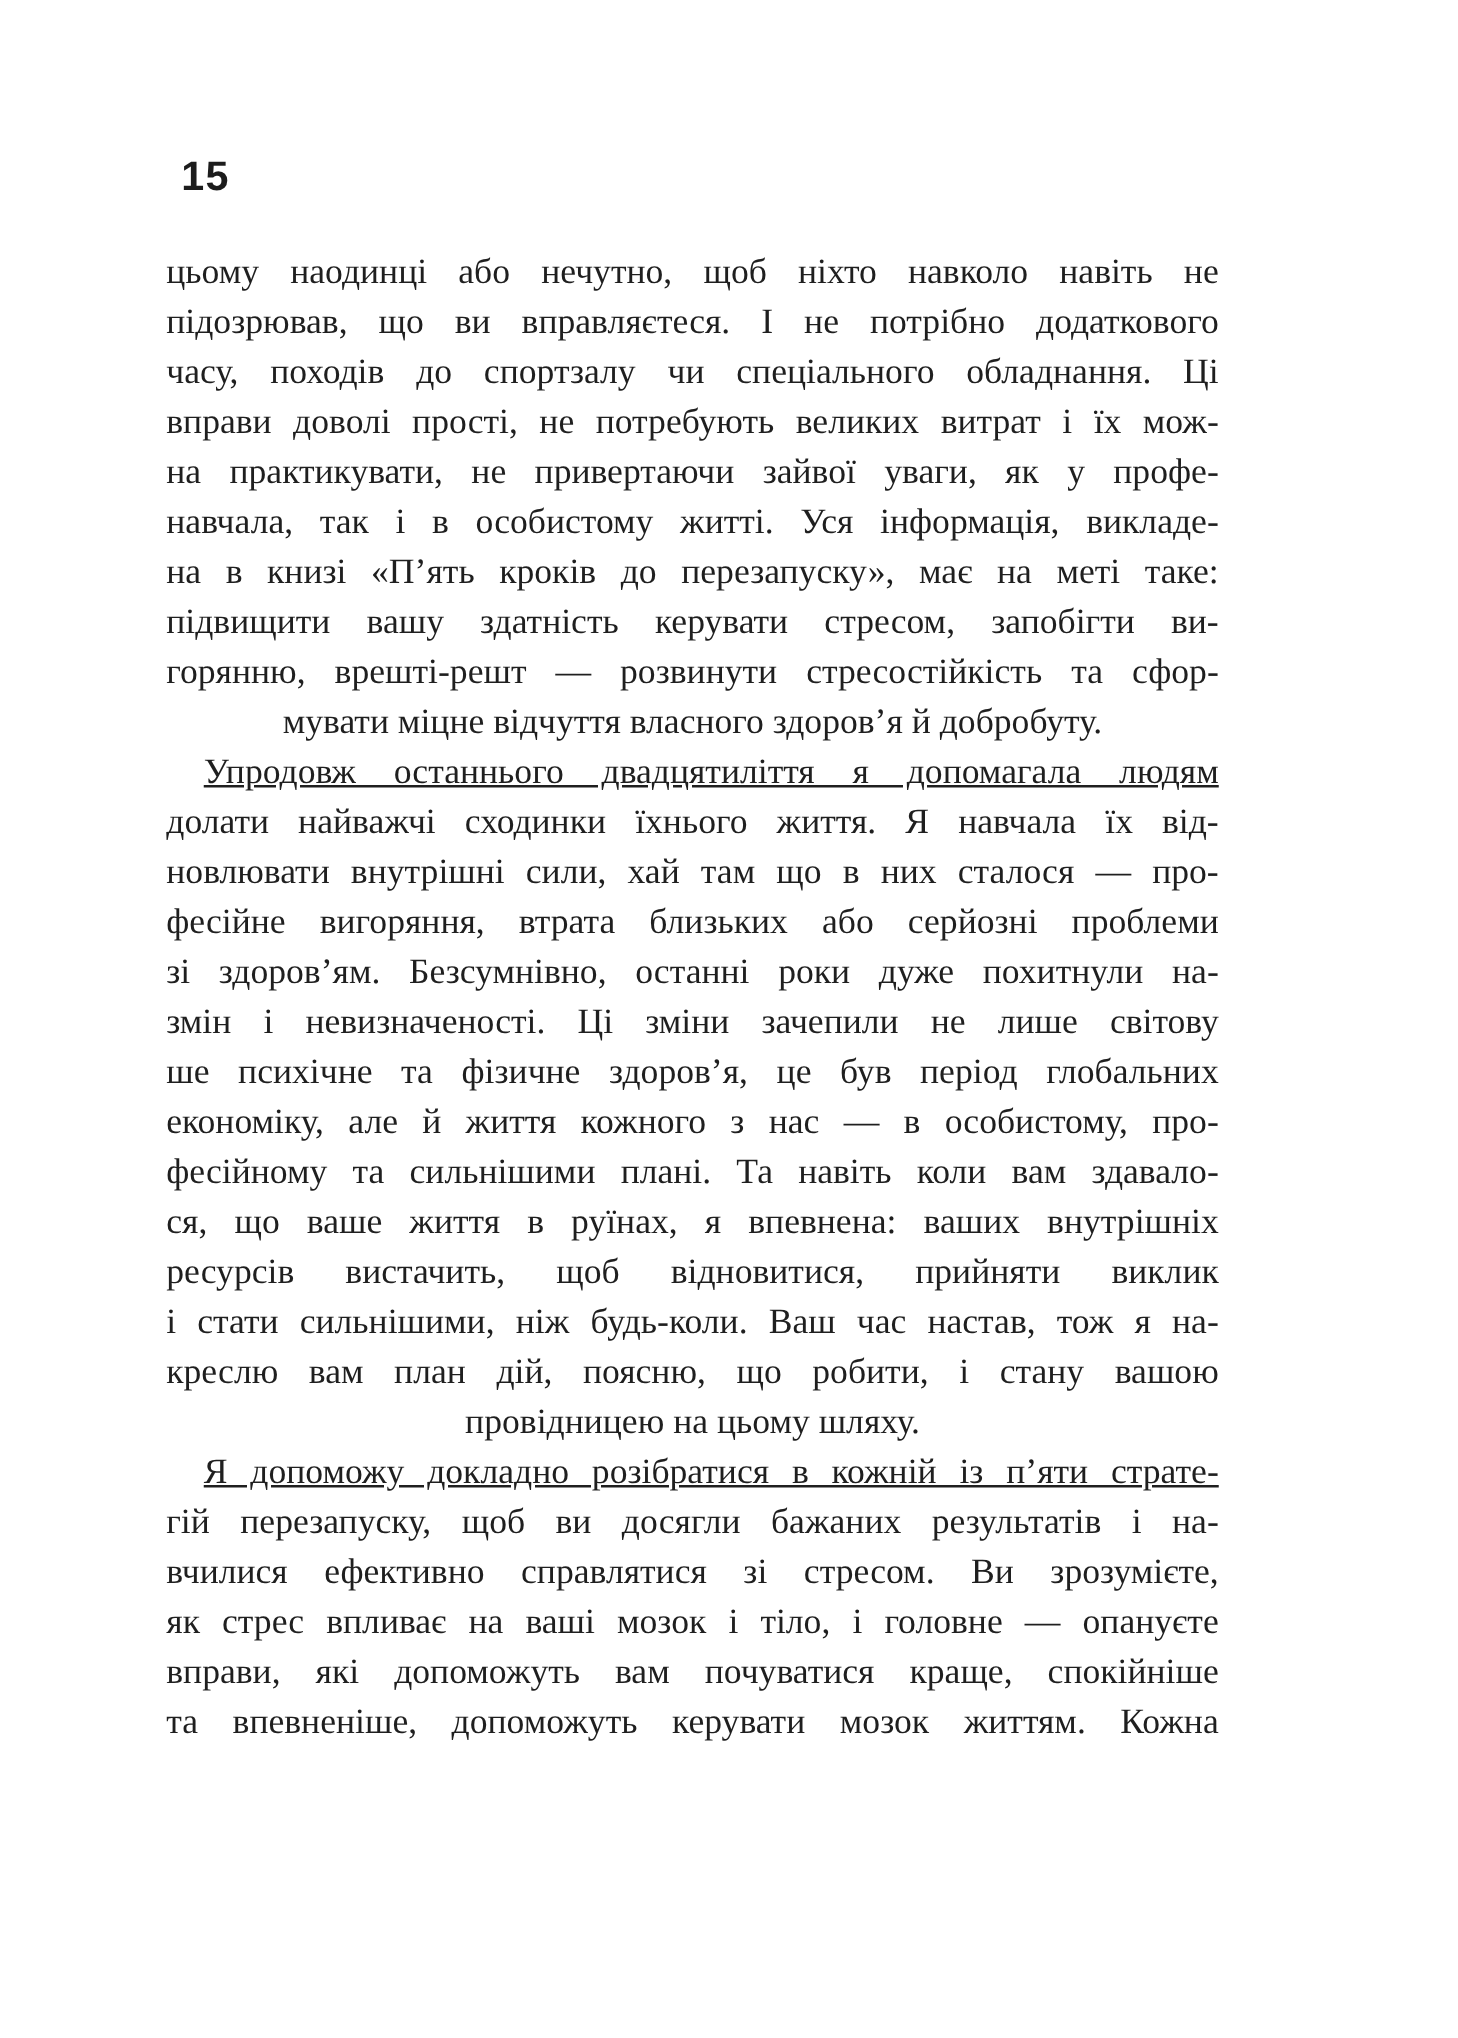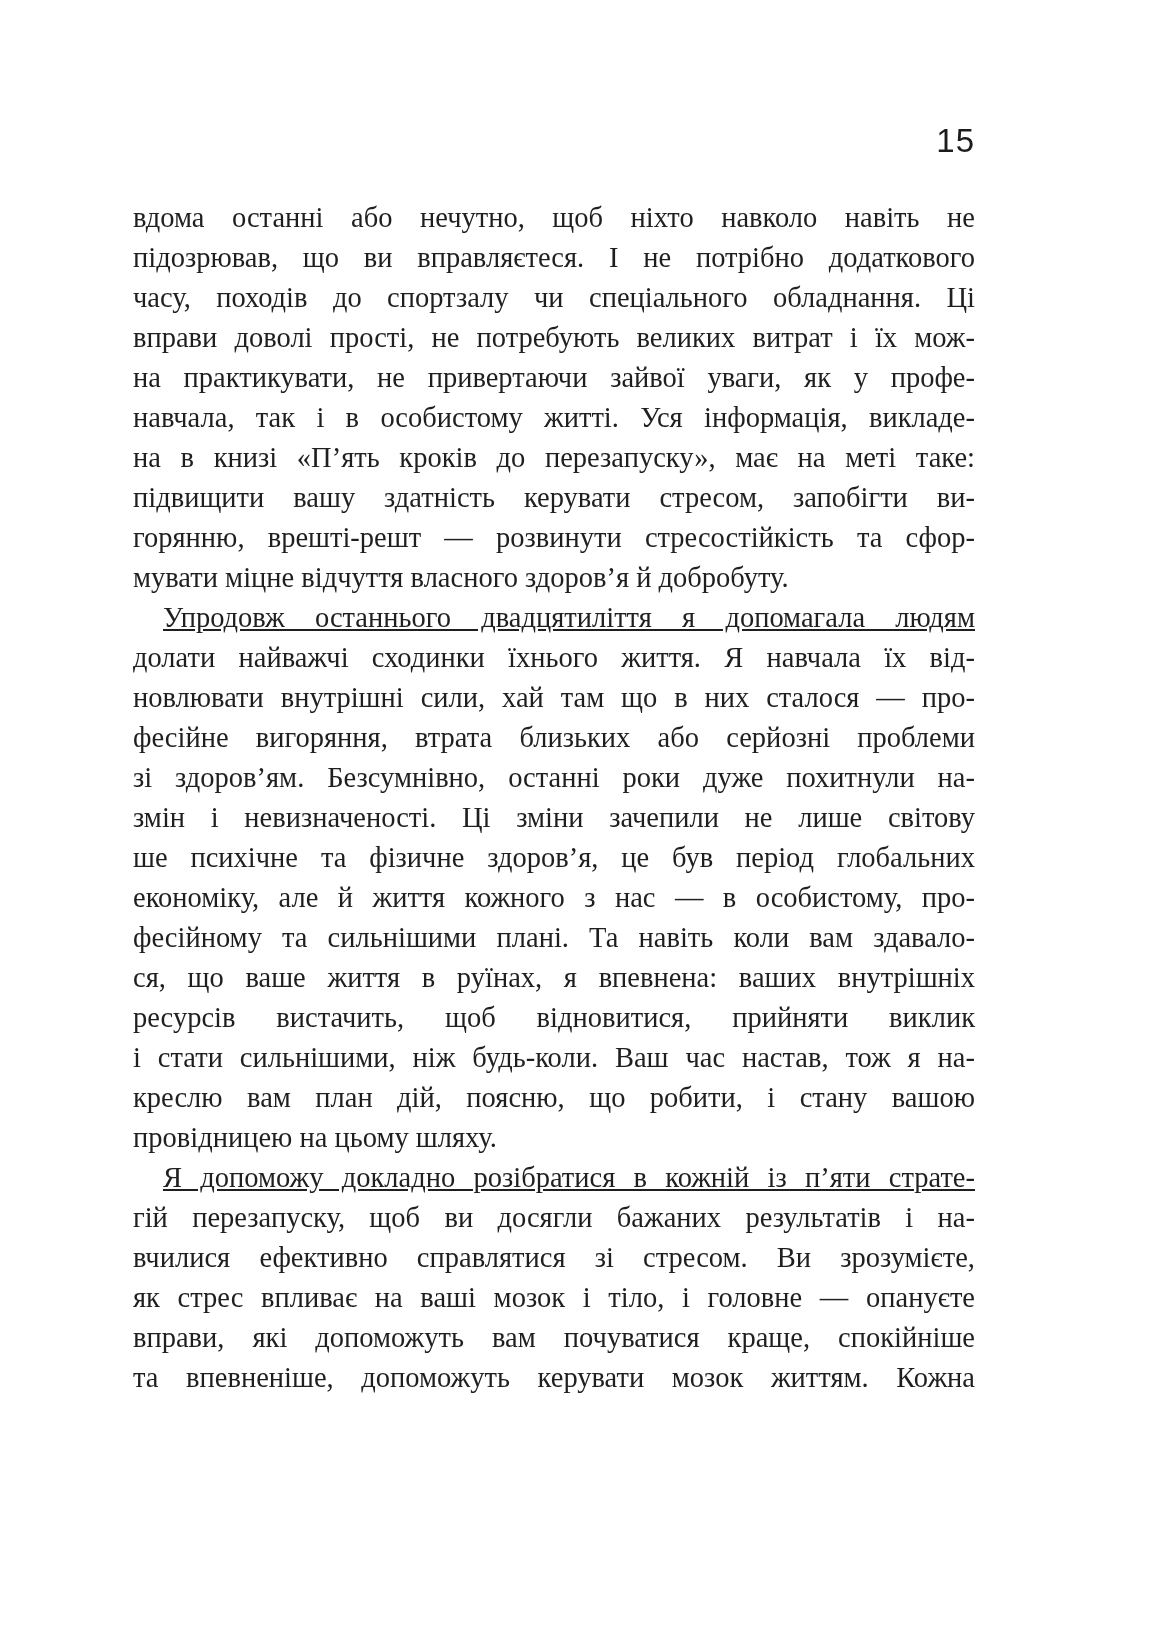--- a/index.html
+++ b/index.html
@@ -15,41 +15,41 @@
     font-family: "Liberation Serif", "DejaVu Serif", serif;
   }
   .page {
     position: absolute;
     inset: 0;
     background: #ffffff;
   }
   .page-number {
     position: absolute;
     top: 122px;
-    left: 133px;
+    left: 145px;
     width: 842px;
-    text-align: right;
+    text-align: left;
     font-family: "Liberation Sans", "DejaVu Sans", sans-serif;
-    font-weight: 400;
+    font-weight: 700;
     font-size: 33px;
     letter-spacing: 1px;
     color: #1c1c1c;
   }
   .text-block {
     position: absolute;
     top: 198px;
     left: 133px;
     width: 842px;
     font-size: 28.5px;
     line-height: 40px;
     color: #1f1f1f;
   }
   .line {
     white-space: nowrap;
-    text-align: left;
+    text-align: center;
   }
   .line.just {
     white-space: normal;
     text-align: justify;
     text-align-last: justify;
   }
   .line.indent {
     padding-left: 30px;
     text-decoration: underline;
   }
@@ -57,21 +57,21 @@
     padding-left: 0;
     text-indent: 30px;
   }
 </style>
 </head>
 <body>
 
 <div class="page">
   <div class="page-number">15</div>
   <div class="text-block">
-      <div class="line just">вдома останні або нечутно, щоб ніхто навколо навіть не</div>
+      <div class="line just">цьому наодинці або нечутно, щоб ніхто навколо навіть не</div>
       <div class="line just">підозрював, що ви вправляєтеся. І не потрібно додаткового</div>
       <div class="line just">часу, походів до спортзалу чи спеціального обладнання. Ці</div>
       <div class="line just">вправи доволі прості, не потребують великих витрат і їх мож-</div>
       <div class="line just">на практикувати, не привертаючи зайвої уваги, як у профе-</div>
       <div class="line just">навчала, так і в особистому житті. Уся інформація, викладе-</div>
       <div class="line just">на в книзі «П’ять кроків до перезапуску», має на меті таке:</div>
       <div class="line just">підвищити вашу здатність керувати стресом, запобігти ви-</div>
       <div class="line just">горянню, врешті-решт — розвинути стресостійкість та сфор-</div>
       <div class="line">мувати міцне відчуття власного здоров’я й добробуту.</div>
       <div class="line just indent">Упродовж останнього двадцятиліття я допомагала людям</div>

